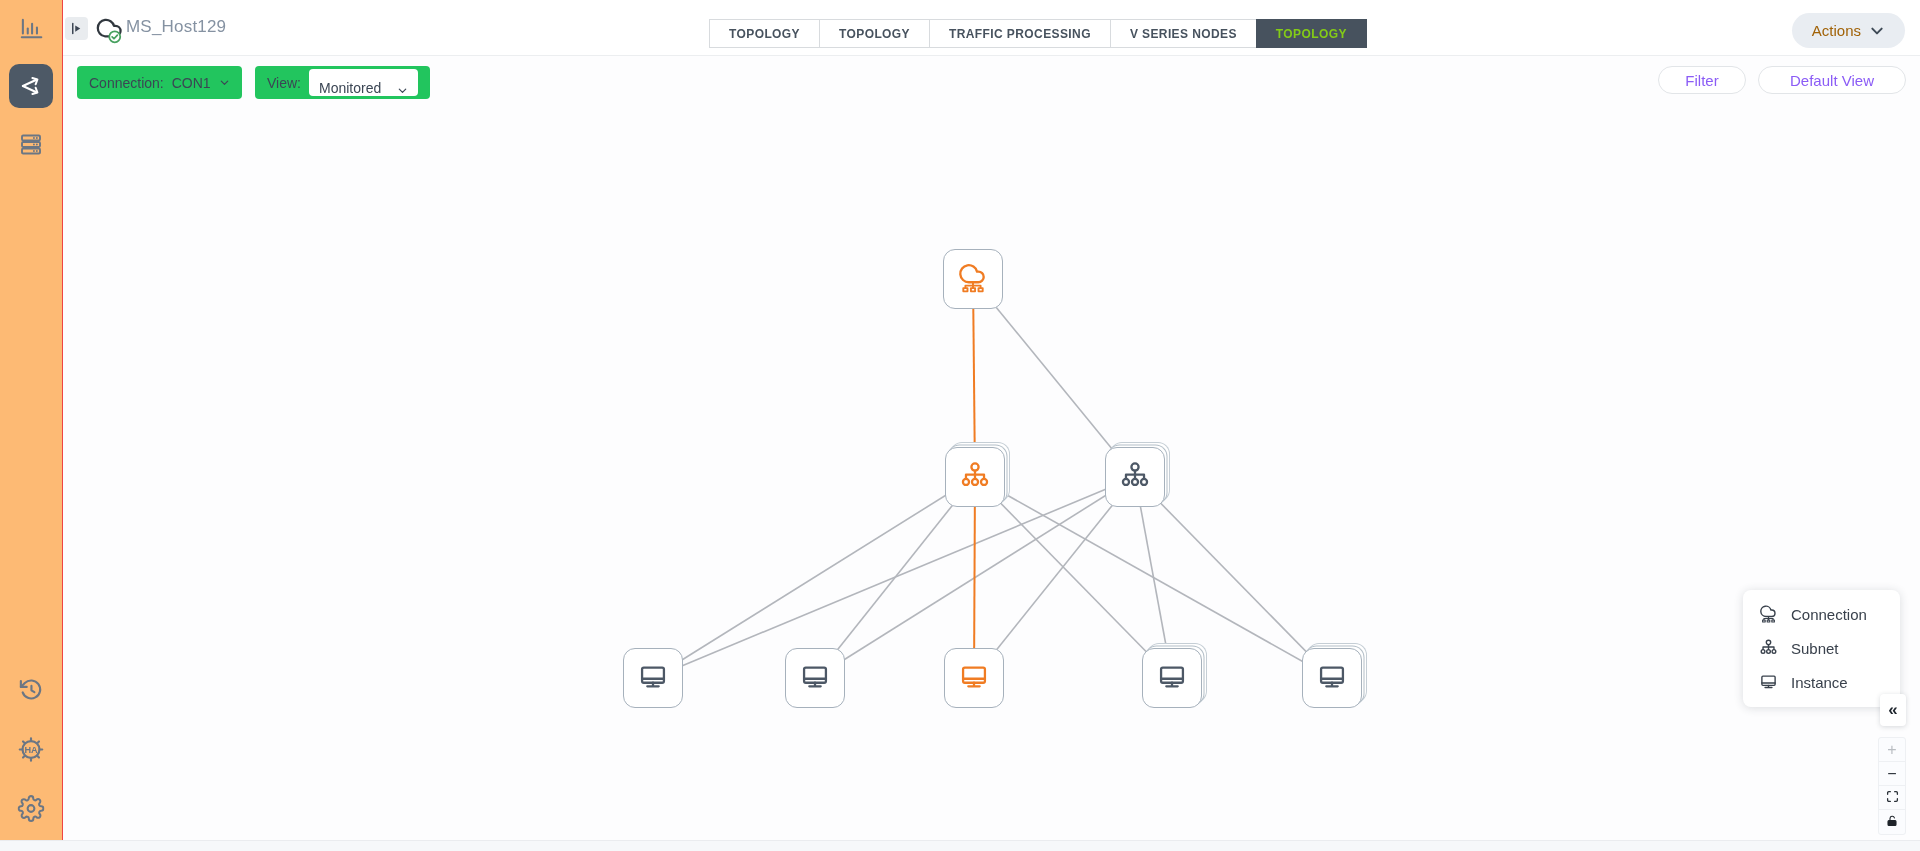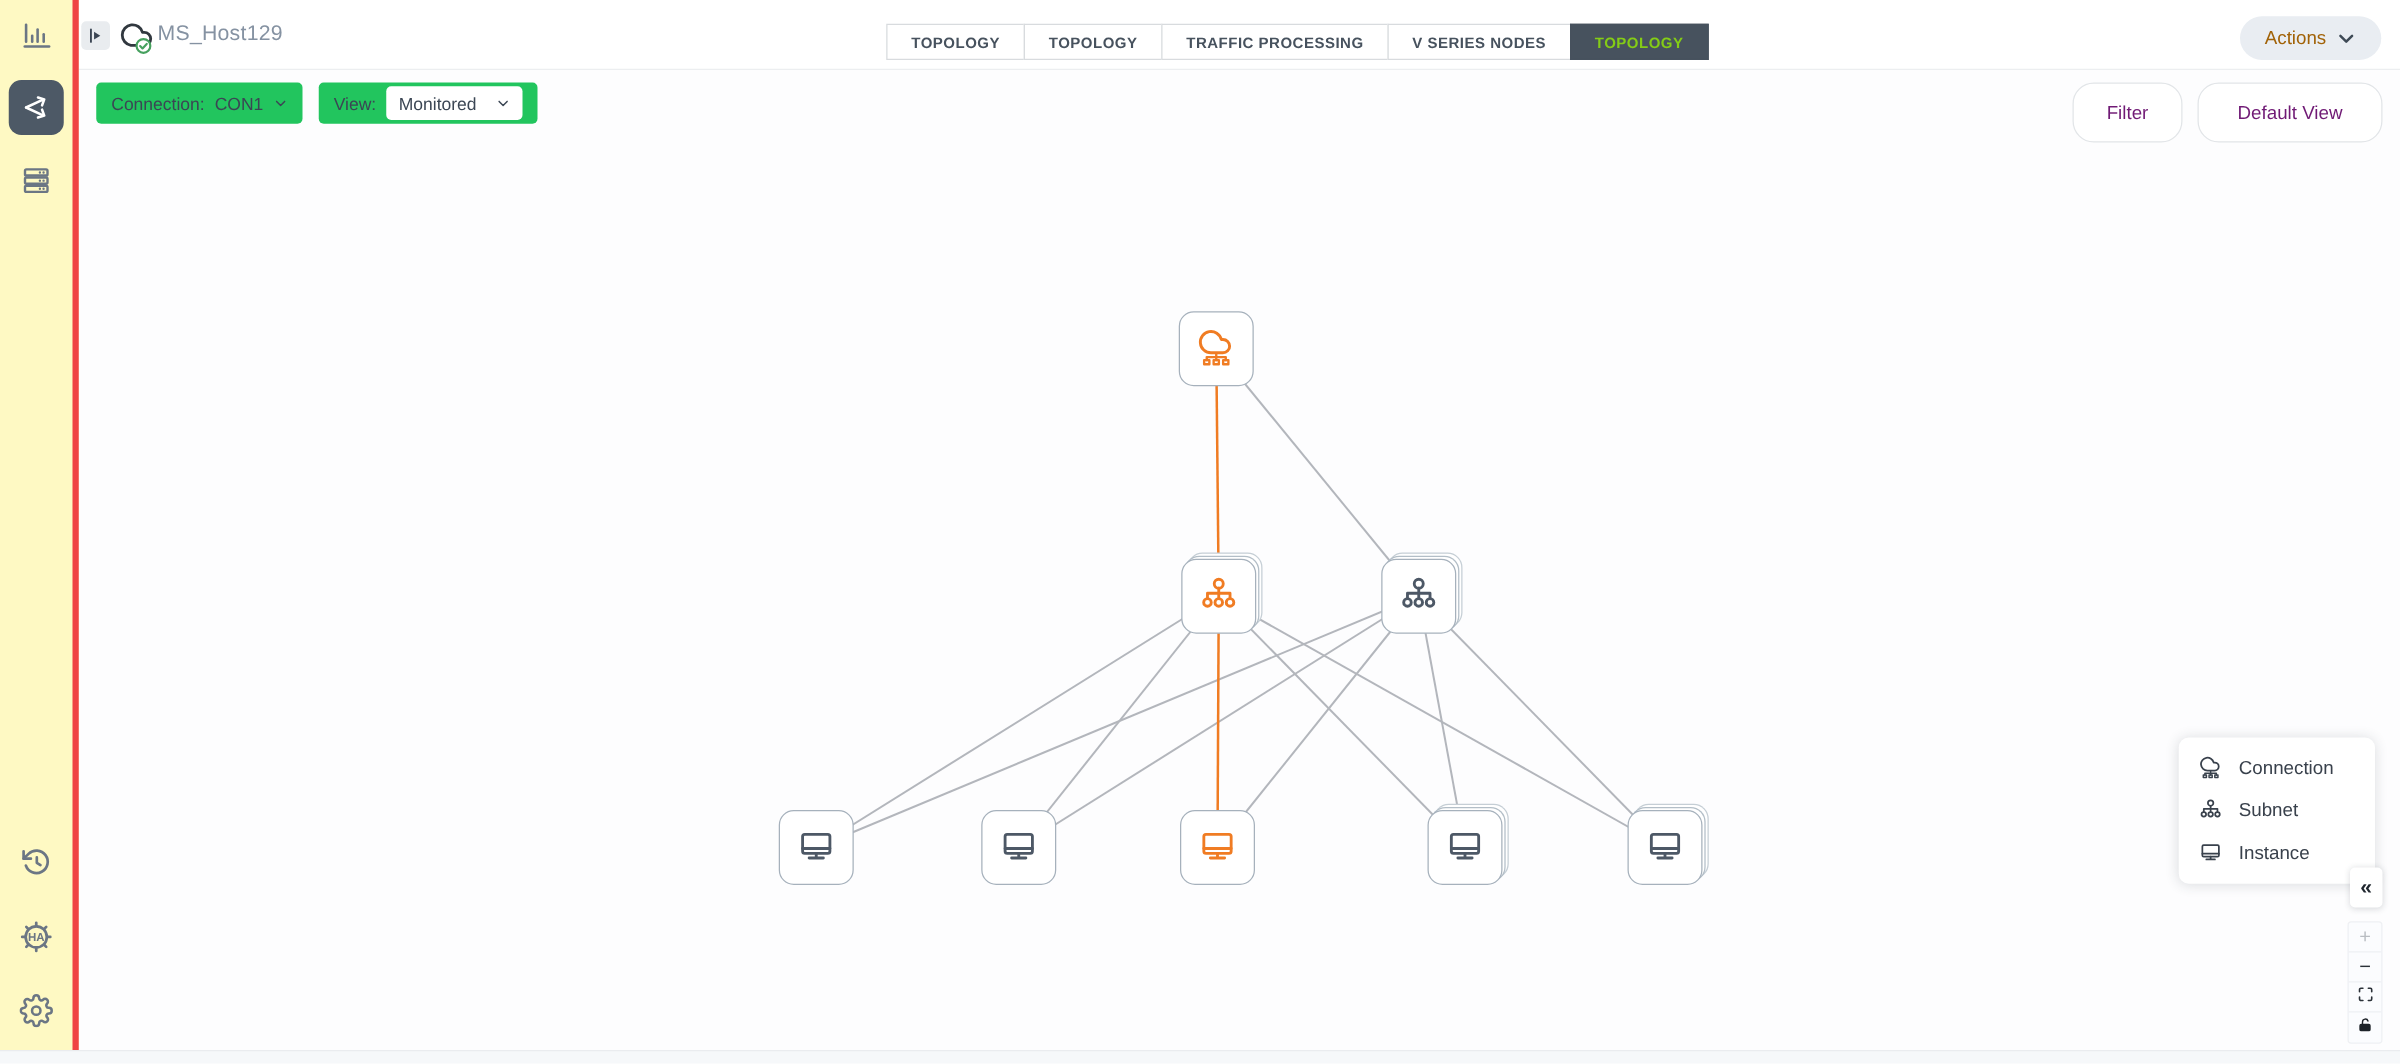--- a/index.html
+++ b/index.html
@@ -4,21 +4,21 @@
 <style>
   * { margin:0; padding:0; box-sizing:border-box; }
   html,body { background:#fff; }
   .app {
     position:relative; width:1920px; height:851px; overflow:hidden;
     font-family:"Liberation Sans", sans-serif; background:#fdfdfe; color:#47525e;
   }
   
   .sidebar {
     position:absolute; left:0; top:0; width:63px; height:840px;
-    background:#fef9c3; border-right:5px solid #ef4444;
+    background:#fdba74; border-right:1px solid #ef4444;
   }
   .side-item { position:absolute; left:50%; transform:translateX(-50%); display:flex; align-items:center; justify-content:center; cursor:pointer; }
   .side-item svg { display:block; }
   .side-tile {
     width:44px; height:44px; border-radius:10px; background:#4d5966;
   }
   
   .header { position:absolute; left:63px; top:0; right:0; height:56px; background:#fff; border-bottom:1px solid #eceef0; }
   .collapse-btn { position:absolute; left:65px; top:17px; width:23px; height:23px; background:#e9ecef; border-radius:4px; display:flex; align-items:center; justify-content:center; cursor:pointer; }
   .host-icon { position:absolute; left:92px; top:14px; }
@@ -34,25 +34,25 @@
   .actions-btn {
     position:absolute; right:15px; top:13px; height:35px; padding:0 20px;
     background:#e9edf2; border-radius:18px; display:flex; align-items:center; gap:8px;
     font-size:15px; color:#a16207; cursor:pointer;
   }
   
   .chip {
     position:absolute; top:66px; height:33px; background:#22c55e; border-radius:4px;
     display:flex; align-items:center; gap:8px; padding:0 12px; font-size:14px; color:#3b4654; cursor:pointer;
   }
-  .chip .sel { background:#fff; border-radius:4px; height:27px; display:flex; align-items:center; gap:16px; padding:0 10px; }
+  .chip .sel { background:#fff; border-radius:4px; height:27px; display:flex; align-items:flex-end; gap:16px; padding:0 10px; }
   .pill {
-    position:absolute; top:66px; height:48px; background:#fff; border:1px solid #e2e5e8;
+    position:absolute; top:66px; height:28px; background:#fff; border:1px solid #e2e5e8;
     border-radius:17px; display:flex; align-items:center; justify-content:center;
-    font-size:15px; color:#701a75; cursor:pointer;
+    font-size:15px; color:#8b5cf6; cursor:pointer;
   }
   
   .edges { position:absolute; left:0; top:0; width:1920px; height:851px; z-index:1; }
   .tnode {
     position:absolute; width:60px; height:60px; background:#fff;
     border:1.6px solid #a6b1bc; border-radius:12px; z-index:2;
     display:flex; align-items:center; justify-content:center; cursor:pointer;
   }
   .tnode.stacked {
     box-shadow: 2.5px -2.5px 0 -1px #fff, 2.5px -2.5px 0 0 #b3bec7,

